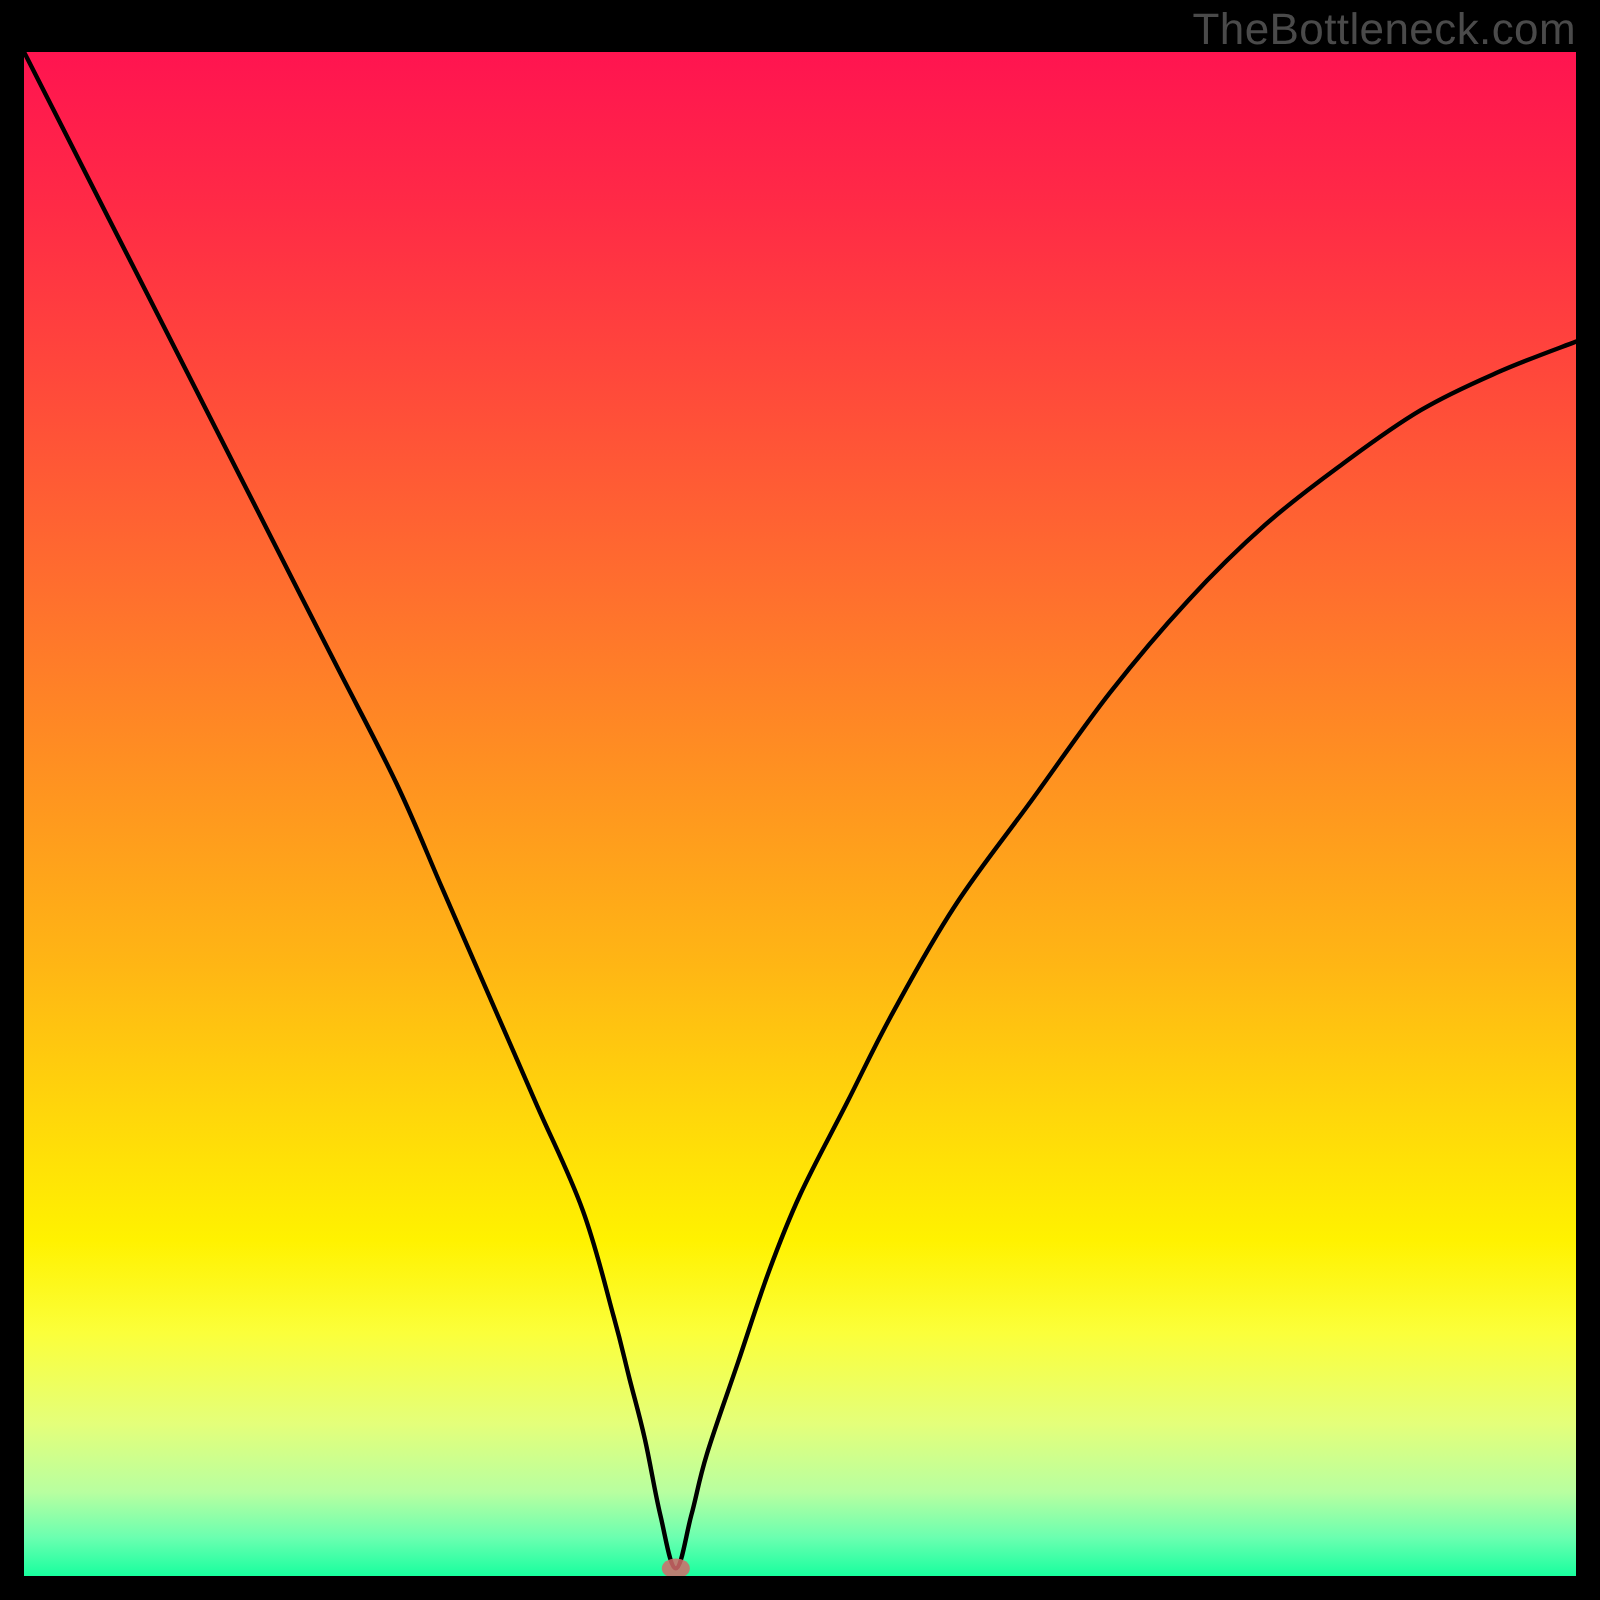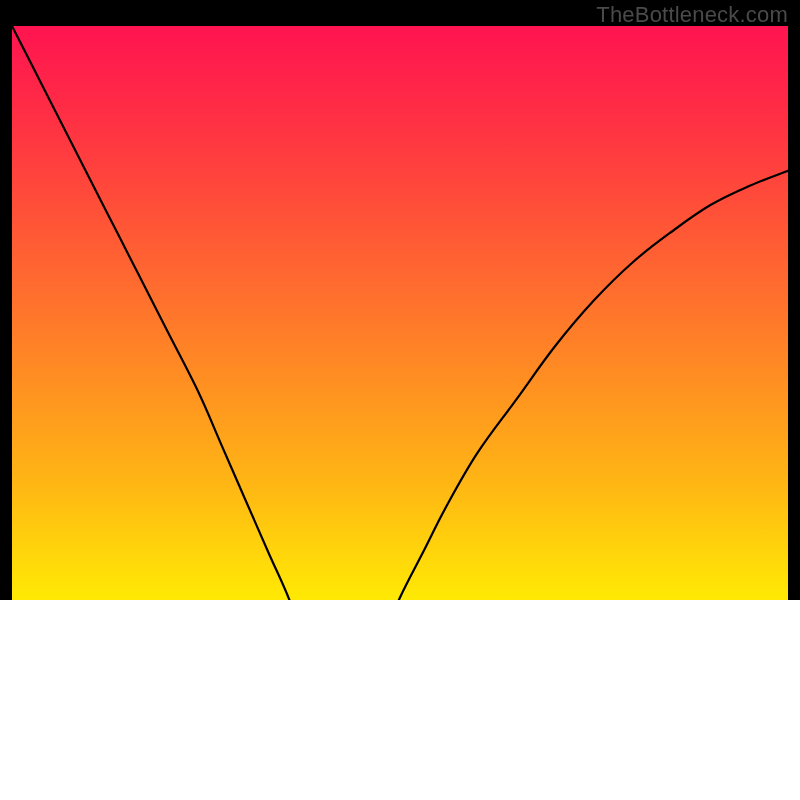--- a/index.html
+++ b/index.html
@@ -3,21 +3,21 @@
 <meta charset="utf-8">
 <style>
   body {
     margin: 0;
     padding: 0;
     background: #fff;
     font-family: Arial, Helvetica, sans-serif;
   }
   .outer {
     width: 800px;
-    height: 600px;
+    height: 800px;
     background: #000;
     position: relative;
     box-sizing: border-box;
   }
   .watermark {
     position: absolute;
     top: 2px;
     right: 12px;
     font-size: 22px;
     color: #4a4a4a;

